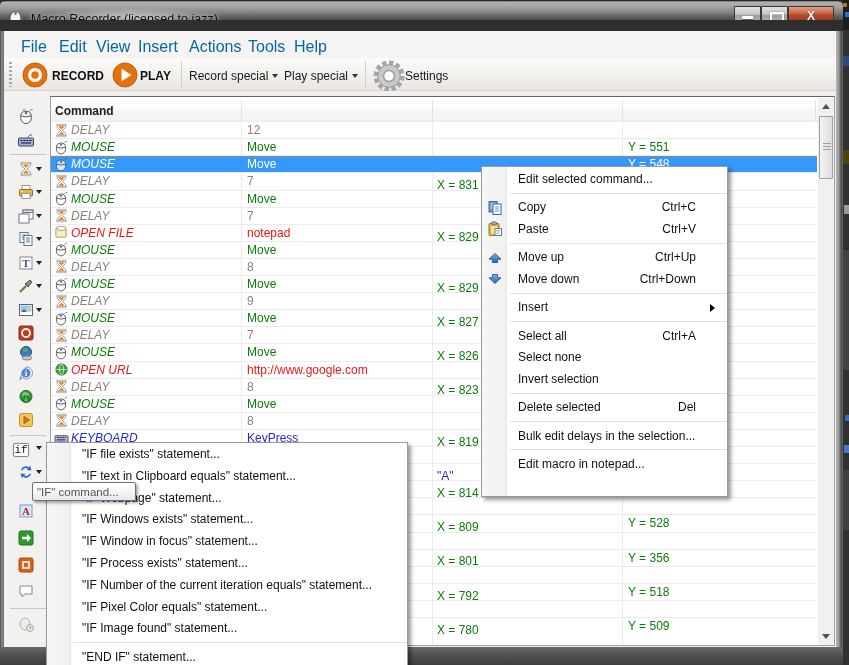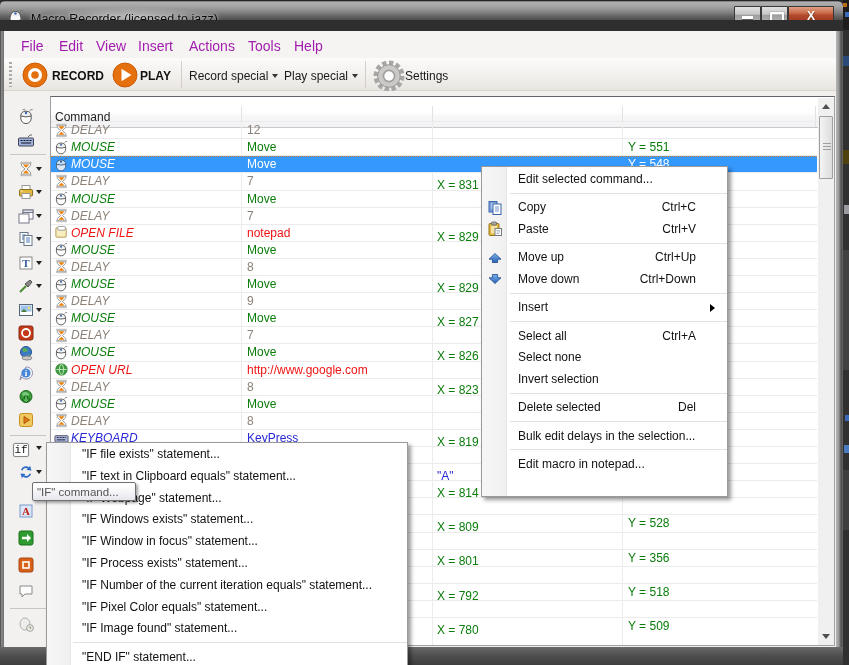--- a/index.html
+++ b/index.html
@@ -28,41 +28,41 @@
   #btncls { left:788px; width:46px; background:linear-gradient(#dfa183,#c96a48 38%,#b04a2c 52%,#a63d24 80%,#b0553a); }
   #btnmin::after { content:""; position:absolute; left:7px; top:9px; width:11px; height:3px; background:#fdfdfd; box-shadow:0 1px 1px #555; }
   #btnmax::after { content:""; position:absolute; left:8px; top:5px; width:10px; height:8px; border:2px solid #fdfdfd; box-shadow:0 0 1px #555; }
   #btncls::after { content:"X"; position:absolute; left:0; right:0; top:2px; text-align:center; color:#fff; font-size:12px; font-weight:bold; text-shadow:0 1px 1px #44180c; }
 
   
   #ticon { position:absolute; left:8px; top:8px; width:18px; height:17px; }
 
   
   #menubar { position:absolute; left:4px; top:31px; width:832px; height:27px; background:#f5f4f2; }
-  .mitem { position:absolute; top:7px; font-size:14px; color:#a21caf; }
+  .mitem { position:absolute; top:7px; font-size:16px; color:#0369a1; }
 
   
   #toolbar { position:absolute; left:4px; top:58px; width:832px; height:33px;
     background:linear-gradient(#fcfbfa,#f2f0ed 55%,#e8e5e1); border-bottom:1px solid #d9d6d2; }
   #tgrip { position:absolute; left:5px; top:4px; width:3px; height:25px;
     background-image:repeating-linear-gradient(#aaa 0 2px, transparent 2px 4px); }
   .tseptick { position:absolute; top:3px; width:1px; height:27px; background:#d2cfca; }
   .tlabel { position:absolute; font-size:12px; color:#1a1a1a; top:11px; }
   .tbold { font-weight:bold; color:#111; }
   .tdrop { position:absolute; top:16px; width:0; height:0; border-left:3.5px solid transparent; border-right:3.5px solid transparent; border-top:4px solid #333; }
 
   
   #sidebar { position:absolute; left:4px; top:91px; width:46px; height:556px; background:#f2f1ef; }
   .sicon { position:absolute; left:14px; width:16px; height:16px; }
   .sarr { position:absolute; left:32px; width:0; height:0; border-left:3.5px solid transparent; border-right:3.5px solid transparent; border-top:4px solid #222; }
   .ssep { position:absolute; left:6px; width:36px; height:1px; background:#c9c7c3; }
 
   
   #table { position:absolute; left:50px; top:96px; width:785px; height:550px; overflow:hidden; background:#fff; border:1px solid #9da0a5; border-top-color:#60656c; }
-  #thead { position:absolute; left:0; top:8px; width:783px; height:23px; background:linear-gradient(#fff 30%,#f6f6f7 55%,#f2f2f4); border-bottom:1px solid #c9c9cc; }
+  #thead { position:absolute; left:0; top:2px; width:783px; height:23px; background:linear-gradient(#fff 30%,#f6f6f7 55%,#f2f2f4); border-bottom:1px solid #c9c9cc;font-weight:bold; }
   #thead span { position:absolute; top:5px; font-size:12px; color:#222; }
   .hsep { position:absolute; top:1px; width:1px; height:21px; background:#e2e2e5; }
   .gridv { position:absolute; top:24px; width:1px; height:524px; background:#ececec; }
   .row { position:absolute; left:0; width:766px; height:17.1px; font-size:12px; }
   .row div { position:absolute; top:50%; transform:translateY(-50%); white-space:nowrap; }
   .rsep { position:absolute; left:0; width:766px; height:1px; background:#ebebeb; }
   .c1 { left:20px;font-style:italic; } .c2 { left:196px; } .c3 { left:386px;margin-top:38px; } .c4 { left:577px; }
   .ricon { position:absolute; left:3px; top:1px; width:15px; height:15px; }
   .gray { color:#8b8178; } .green { color:#0a7d0a; } .red { color:#ef1414; } .blue { color:#2929d6; }
   #selrow { background:#3598fc; color:#fff !important; }

